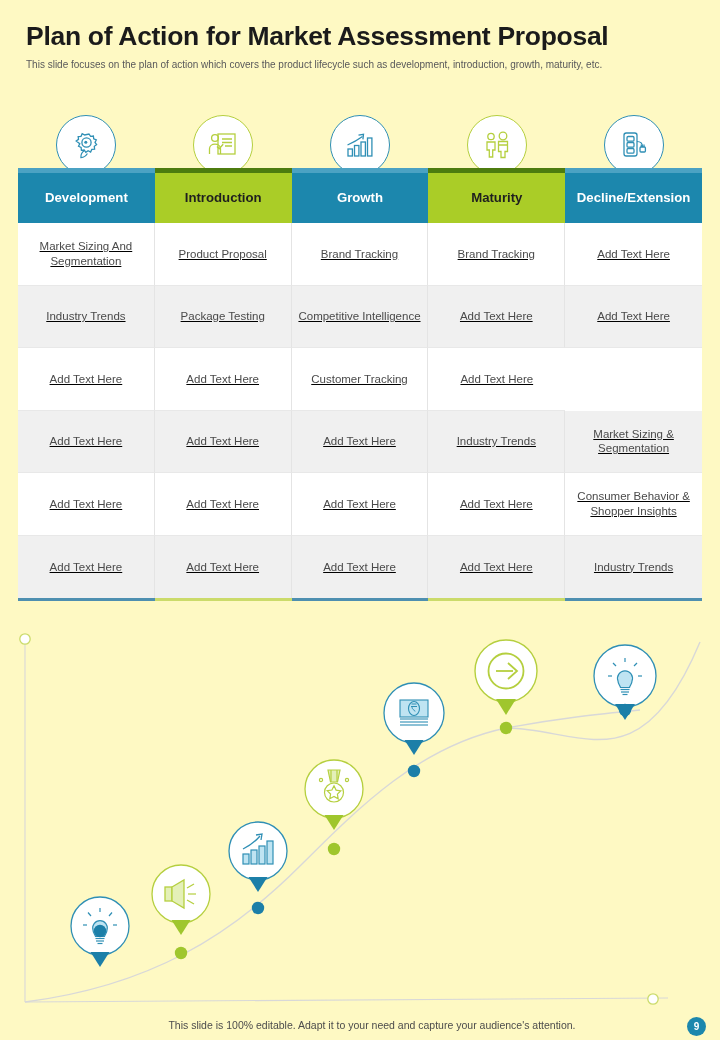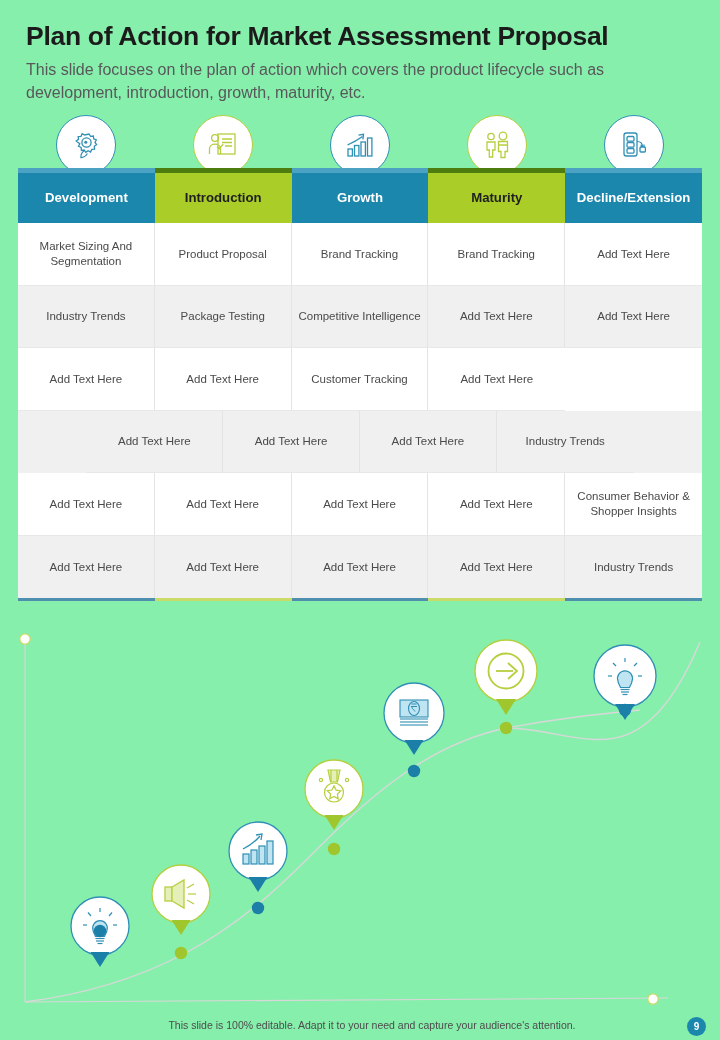--- a/index.html
+++ b/index.html
@@ -2,30 +2,30 @@
 <html><head>
 <meta charset="utf-8">
 <style>
   * { box-sizing: border-box; margin: 0; padding: 0; }
   html, body {
     width: 720px; height: 1040px;
     background: #ffffff;
     font-family: "Liberation Sans", sans-serif;
     overflow: hidden;
   }
-  .slide { position: relative; width: 720px; height: 1040px; background: #86efac; }
+  .slide { position: relative; width: 720px; height: 1040px; background: #fef9c3; }
 
   
   .title-wrap { position: absolute; left: 26px; top: 22px; width: 670px; }
   .slide-title {
     font-size: 26.5px; font-weight: bold; color: #1b1b1b;
     letter-spacing: -0.3px; line-height: 1.1; white-space: nowrap;
   }
   .slide-subtitle {
-    margin-top: 7px; font-size: 16px; color: #58585a;
+    margin-top: 7px; font-size: 10px; color: #58585a;
     line-height: 1.45; width: 640px;
   }
 
   
   .icon-row { position: absolute; left: 18px; top: 115px; width: 684px; height: 58px; }
   .icon-cell {
     position: absolute; top: 0; width: 136.8px; height: 58px;
     display: flex; align-items: flex-start; justify-content: center;
   }
   .medallion {
@@ -46,21 +46,21 @@
   }
   .tcell:last-child { border-right: none; }
 
   .thead .tcell {
     height: 55px; font-size: 13.2px; font-weight: bold; border-right: none;
     padding-top: 4px;
   }
   .thead .tcell.blue { background: #1c87ad; color: #ffffff; border-top: 5px solid #4ba2c3; }
   .thead .tcell.green { background: #aacd27; color: #1f1f1f; border-top: 5px solid #4d7c0f; }
 
-  .tbody .trow { height: 62.5px; }
+  .tbody .trow { height: 62.5px; text-decoration: underline; }
   .tbody .trow.alt { background: #f0f0f0; justify-content: center; }
   .tbody .trow:not(.alt) { background: #ffffff; }
   .tbody .trow .tcell { border-bottom: 1px solid #e8e8e8; }
   .tbody .trow:last-child .tcell { border-bottom: none; }
 
   .tfoot { display: flex; width: 684px; }
   .tfoot .fbar { width: 136.8px; height: 2.5px; }
   .tfoot .fbar.blue { background: #4e8fb0; }
   .tfoot .fbar.green { background: #cbdb6a; }
 
@@ -181,20 +181,21 @@
         <div class="tcell">Add Text Here</div>
         <div class="tcell">Add Text Here</div>
         <div class="tcell">Customer Tracking</div>
         <div class="tcell">Add Text Here</div>
       </div>
       <div class="trow alt">
         <div class="tcell">Add Text Here</div>
         <div class="tcell">Add Text Here</div>
         <div class="tcell">Add Text Here</div>
         <div class="tcell">Industry Trends</div>
+        <div class="tcell">Market Sizing &amp; Segmentation</div>
       </div>
       <div class="trow">
         <div class="tcell">Add Text Here</div>
         <div class="tcell">Add Text Here</div>
         <div class="tcell">Add Text Here</div>
         <div class="tcell">Add Text Here</div>
         <div class="tcell">Consumer Behavior &amp; Shopper Insights</div>
       </div>
       <div class="trow alt">
         <div class="tcell">Add Text Here</div>

